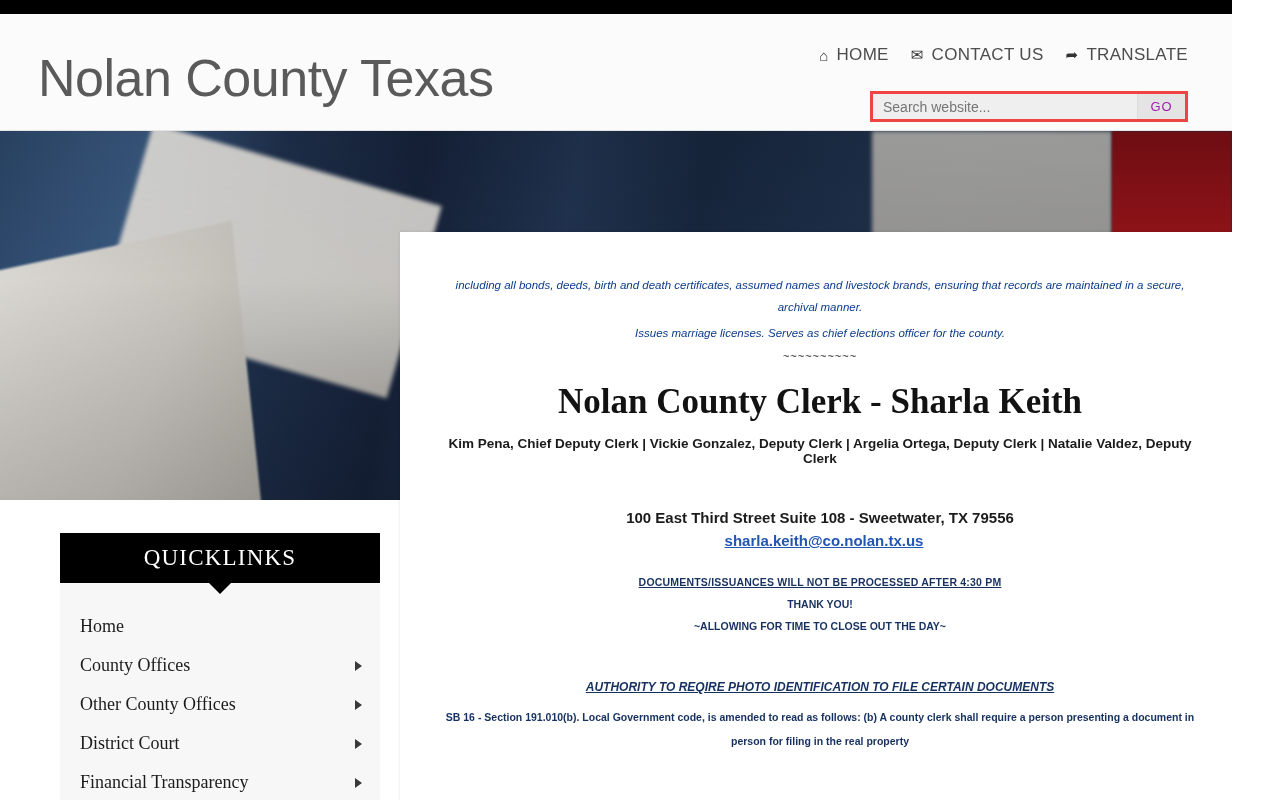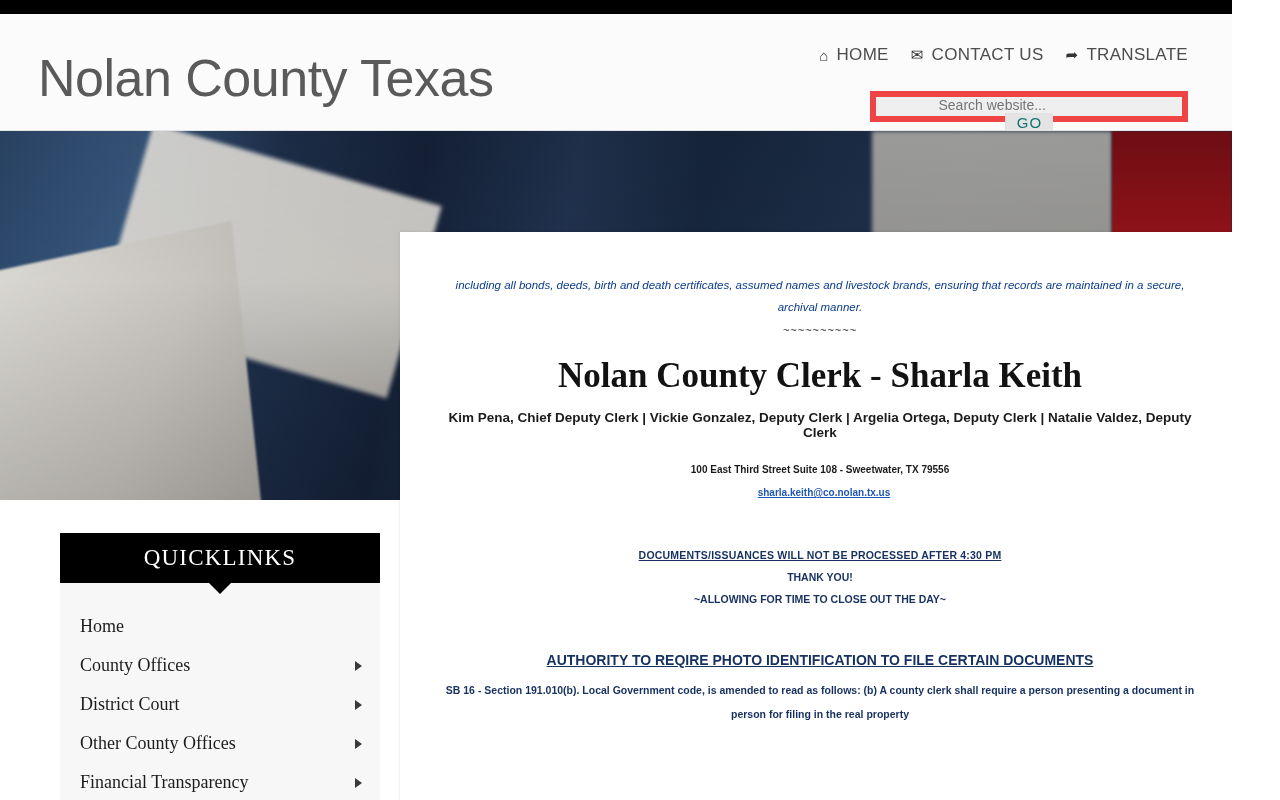--- a/index.html
+++ b/index.html
@@ -53,43 +53,42 @@
     align-items: center;
     gap: 8px;
     letter-spacing: 0.3px;
   }
   .hn-icon { font-size: 15px; color: #333; display: inline-block; }
   .search-wrap {
     position: absolute;
     right: 44px; top: 77px;
     width: 318px; height: 31px;
     background: #efefef;
-    border: 6px solid #ef4444;
+    border: 3px solid #ef4444;
     display: flex;
     align-items: center;
-    flex-direction: column;
   }
   .search-wrap input {
     flex: 1;
     height: 100%;
     border: none;
     background: transparent;
     padding: 0 10px;
     font-size: 14px;
     color: #777;
     font-family: "Liberation Sans", sans-serif;
     outline: none;
   }
   .search-go {
     width: 48px; height: 100%;
     background: #e4e4e4;
     border: none;
     border-left: 1px solid #dcdcdc;
-    color: #0f766e;
-    font-size: 15px;
+    color: #a21caf;
+    font-size: 13px;
     letter-spacing: 1px;
     cursor: pointer;
     font-family: "Liberation Sans", sans-serif;
   }
   
   .hero {
     position: relative;
     height: 369px;
     overflow: hidden;
     background: #1a2238;
@@ -199,62 +198,63 @@
     font-weight: bold;
     text-align: center;
     color: #121212;
     margin: 20px 0 14px 0;
   }
   .deputies {
     text-align: center;
     font-size: 13.5px;
     font-weight: bold;
     color: #1b1b1b;
-    margin-bottom: 18px;
+    margin-bottom: 40px;
   }
   .addr-block {
     text-align: center;
-    font-size: 10px;
+    font-size: 15px;
     font-weight: bold;
     color: #1b1b1b;
     line-height: 23px;
   }
   .addr-block a {
     color: #2256b3;
     text-decoration: underline;
     font-weight: bold;
     margin-left: 8px;
   }
   .notice-block {
     text-align: center;
-    margin-top: 40px;
+    margin-top: 19px;
     line-height: 22px;
   }
   .notice-head {
     font-size: 10.5px;
     font-weight: bold;
     color: #16305f;
     text-decoration: underline;
     letter-spacing: .2px;
   }
   .notice-line {
     font-size: 10.5px;
     font-weight: bold;
     color: #16305f;
   }
   .auth-block {
     text-align: center;
     margin-top: 38px;
     line-height: 24px;
   }
   .auth-head {
-    font-size: 14px;
+    font-size: 12px;
     font-weight: bold;
     color: #16305f;
     text-decoration: underline;
+    font-style: italic;
   }
   .auth-body {
     font-size: 10.5px;
     font-weight: bold;
     color: #16305f;
     margin-top: 6px;
   }
   
   .quicklinks {
     position: absolute;
@@ -346,20 +346,21 @@
     <div class="hero-star"></div>
     <div class="hero-white-3"></div>
     <div class="hero-dark-right"></div>
     <div class="hero-red2"></div>
     <div class="hero-red"></div>
     <div class="hero-shade"></div>
   </div>
 
   <div class="content-card">
     <p class="intro-p">including all bonds, deeds, birth and death certificates, assumed names and livestock brands, ensuring that records are maintained in a secure, archival manner.</p>
+    <p class="intro-p">Issues marriage licenses. Serves as chief elections officer for the county.</p>
 
     <div class="tilde">~~~~~~~~~~</div>
 
     <h1 class="clerk-title">Nolan County Clerk - Sharla Keith</h1>
 
     <div class="deputies">Kim Pena, Chief Deputy Clerk | Vickie Gonzalez, Deputy Clerk | Argelia Ortega, Deputy Clerk | Natalie Valdez, Deputy Clerk</div>
 
     <div class="addr-block">
       <div>100 East Third Street Suite 108 - Sweetwater, TX  79556</div>
       <div><a href="#">sharla.keith@co.nolan.tx.us</a></div>
@@ -386,25 +387,25 @@
     <ul class="ql-list">
       <li class="ql-spacer"></li>
       <li class="ql-item">
         <span>Home</span>
       </li>
       <li class="ql-item">
         <span>County Offices</span>
         <span class="caret"></span>
       </li>
       <li class="ql-item">
-        <span>District Court</span>
+        <span>Other County Offices</span>
         <span class="caret"></span>
       </li>
       <li class="ql-item">
-        <span>Other County Offices</span>
+        <span>District Court</span>
         <span class="caret"></span>
       </li>
       <li class="ql-item">
         <span>Financial Transparency</span>
         <span class="caret"></span>
       </li>
     </ul>
   </div>
 
 </div>

